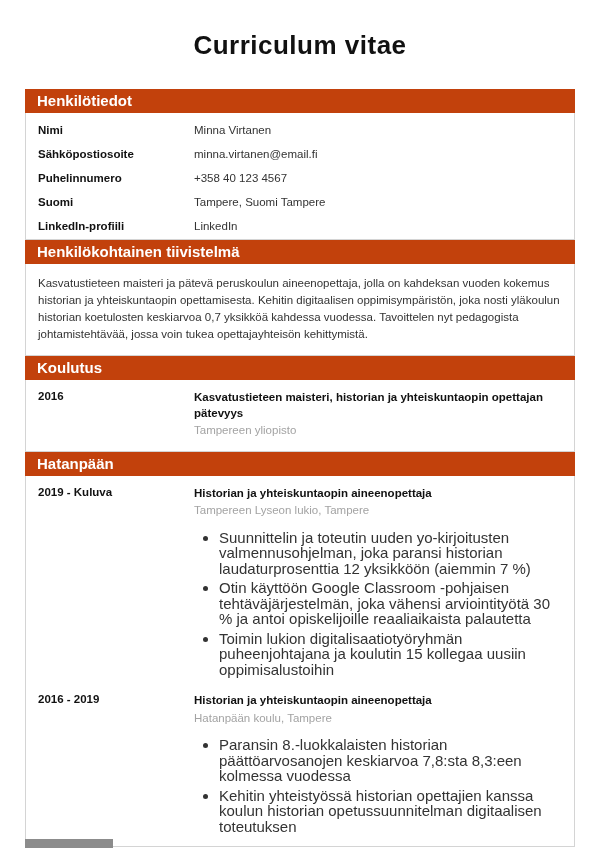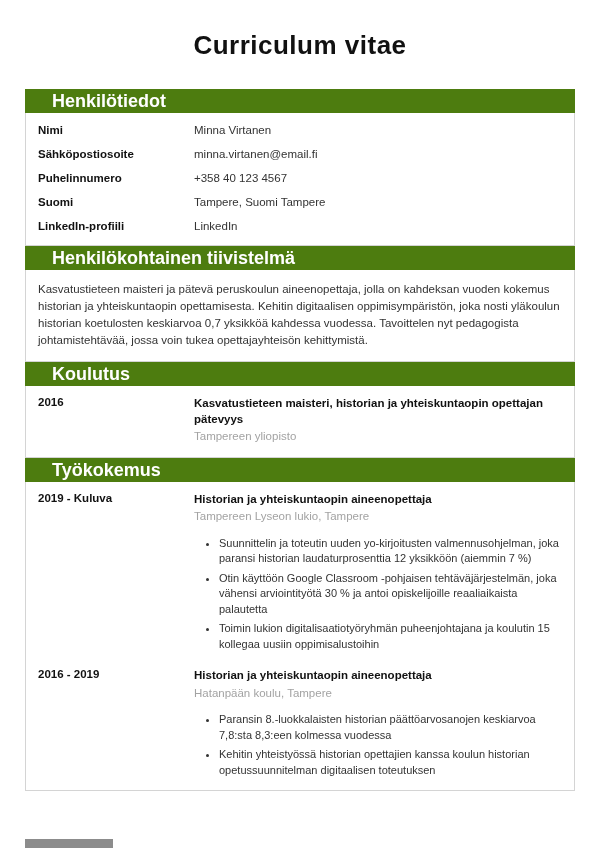--- a/index.html
+++ b/index.html
@@ -20,32 +20,32 @@
     text-align: center;
     font-size: 26px;
     font-weight: bold;
     color: #111;
     letter-spacing: 0.5px;
   }
   .section { margin: 0 25px; }
   .section-first { margin-top: 28px; }
   .section-gap { }
   .section-header {
-    background: #4d7c0f;
+    background: #c2410c;
     color: #fff;
-    font-size: 18px;
+    font-size: 15px;
     font-weight: bold;
     line-height: 16px;
-    padding: 4px 27px;
+    padding: 4px 12px;
   }
   .content-box {
     border: 1px solid #d4d4d4;
     border-top: none;
     background: #fff;
-    padding: 5px 12px 7px 12px;
+    padding: 5px 12px 1px 12px;
   }
   
   .info-row { display: flex; height: 24px; align-items: center; }
   .info-label { width: 156px; font-size: 11.5px; font-weight: bold; color: #111; }
   .info-value { font-size: 11.5px; color: #333; }
   
   .summary-box { padding: 11px 12px 12px 12px; }
   .summary-text {
     margin: 0;
     font-size: 11.5px;
@@ -59,21 +59,21 @@
   .entry-detail { flex: 1; }
   .entry-title { font-size: 11.5px; font-weight: bold; color: #111; line-height: 15.5px; }
   .entry-subtitle { font-size: 11.5px; color: #a3a3a3; line-height: 15.5px; margin-top: 2px; }
   .entry-box { padding: 10px 12px 12px 12px; }
   ul.bullets {
     margin: 11px 0 0 0;
     padding: 0 0 0 25px;
     list-style: disc outside;
   }
   ul.bullets li {
-    font-size: 11px;
+    font-size: 15px;
     line-height: 15.5px;
     color: #333;
     margin-bottom: 4px;
   }
   ul.bullets li:last-child { margin-bottom: 0; }
   
   .cut-bar {
     position: absolute;
     left: 25px;
     bottom: 0;
@@ -129,21 +129,21 @@
         <div class="entry-period">2016</div>
         <div class="entry-detail">
           <div class="entry-title">Kasvatustieteen maisteri, historian ja yhteiskuntaopin opettajan pätevyys</div>
           <div class="entry-subtitle">Tampereen yliopisto</div>
         </div>
       </div>
     </div>
   </div>
 
   <div class="section section-gap">
-    <div class="section-header">Työkokemus</div>
+    <div class="section-header">Hatanpään</div>
     <div class="content-box entry-box">
 
       <div class="entry">
         <div class="entry-period">2019 - Kuluva</div>
         <div class="entry-detail">
           <div class="entry-title">Historian ja yhteiskuntaopin aineenopettaja</div>
           <div class="entry-subtitle">Tampereen Lyseon lukio, Tampere</div>
           <ul class="bullets">
             <li>Suunnittelin ja toteutin uuden yo-kirjoitusten valmennusohjelman, joka paransi historian laudaturprosenttia 12 yksikköön (aiemmin 7 %)</li>
             <li>Otin käyttöön Google Classroom -pohjaisen tehtäväjärjestelmän, joka vähensi arviointityötä 30 % ja antoi opiskelijoille reaaliaikaista palautetta</li>

